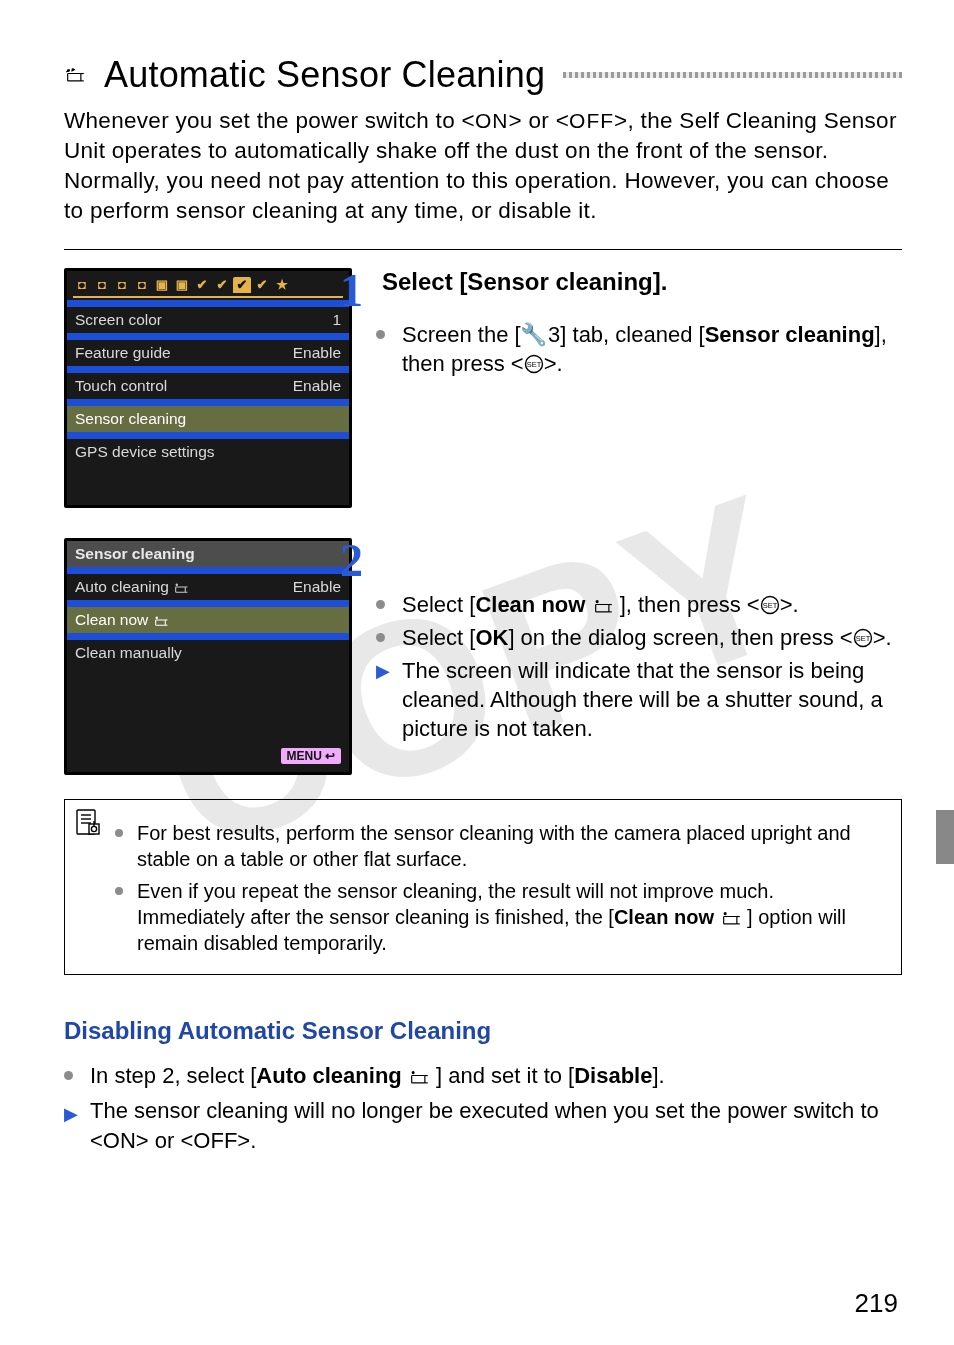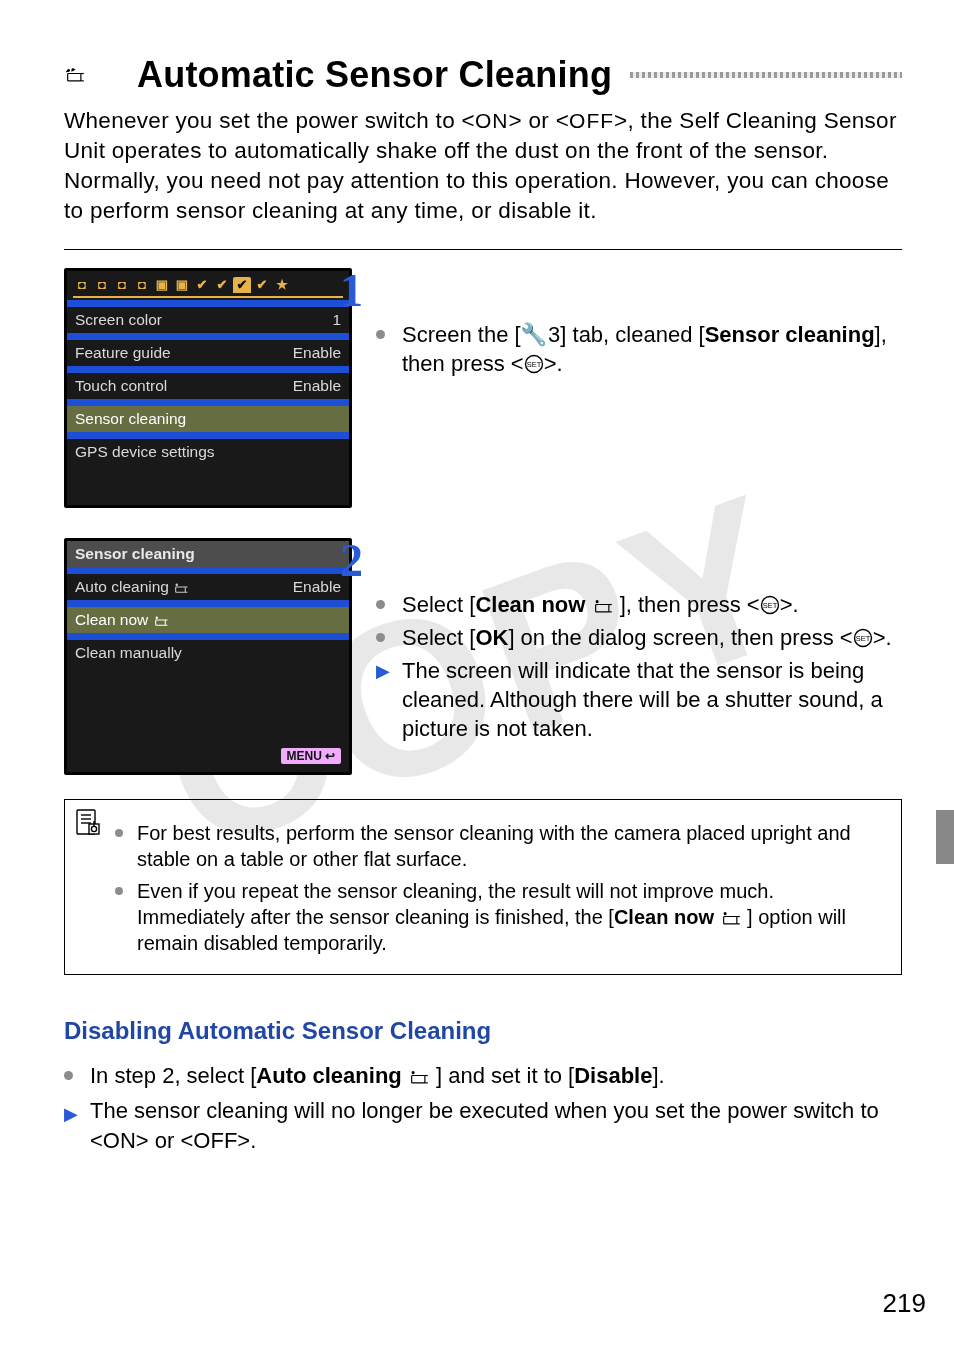--- a/index.html
+++ b/index.html
@@ -28,21 +28,21 @@
     z-index: 0;
   }
   .content { position: relative; z-index: 1; }
 
   .title-row { display: flex; align-items: center; gap: 18px; margin-bottom: 10px; }
   .title-rule {
     flex: 1;
     height: 6px;
     background: repeating-linear-gradient(to right,#9a9a9a 0 3px,#ececec 3px 6px);
   }
-  .title-text { font-size: 36px; font-weight: 700; letter-spacing: .2px; margin-left: 33px; }
+  .title-text { font-size: 36px; font-weight: 400; letter-spacing: .2px; }
 
   .intro {
     font-size: 22.5px;
     line-height: 1.34;
     margin: 6px 0 22px 0;
     letter-spacing: .3px;
   }
   .intro .onoff { font-family: Arial, sans-serif; font-size: 21px; letter-spacing: 1px; }
 
   .hr { border: 0; border-top: 1.5px solid #000; margin: 0 0 18px 0; }
@@ -141,21 +141,21 @@
   .lower-bullets li { font-size:22px; line-height:1.36; padding-left:26px; position:relative; margin-bottom:6px; }
   .lower-bullets { list-style:none; padding:0; margin:0; }
   .lower-bullets .dot {
     position:absolute; left:0; top:10px; width:9px; height:9px; border-radius:50%; background:#8c8c8c;
   }
 
   .page-tab {
     position:absolute; right:0; top:810px;
     width:18px; height:54px; background:#888;
   }
-  .page-num { position:absolute; right:28px; bottom:26px; font-size:26px; }
+  .page-num { position:absolute; right:56px; bottom:26px; font-size:26px; }
 </style>
 </head>
 <body>
 
 <div class="wm">COPY</div>
 
 <div class="content">
 
   <div class="title-row">
     <span class="sensor-icon">
@@ -217,20 +217,21 @@
       <div class="item">
           <span>GPS device settings</span>
           <span></span>
         </div>
       <div class="pad"></div>
     </div>
 
     <div class="step-col">
       <div class="step-head">
         <div class="step-num">1</div>
+        <div class="step-title">Select [Sensor cleaning].</div>
       </div>
       <ul class="bullets">
         <li>
           <span class="dot"></span>
           <span>Screen the [</span><span class="wrench">🔧</span><span>3</span><span>] tab, cleaned [</span><b>Sensor cleaning</b><span>], then press &lt;</span><span class="set-icon">
               <svg viewBox="0 0 20 20">
                 <circle cx="10" cy="10" r="8.5" fill="none" stroke="#000" stroke-width="1.4"></circle>
                 <text x="10" y="13" text-anchor="middle" font-size="7.5" font-family="Arial" font-weight="300">SET</text>
               </svg>
             </span><span>&gt;.</span>

